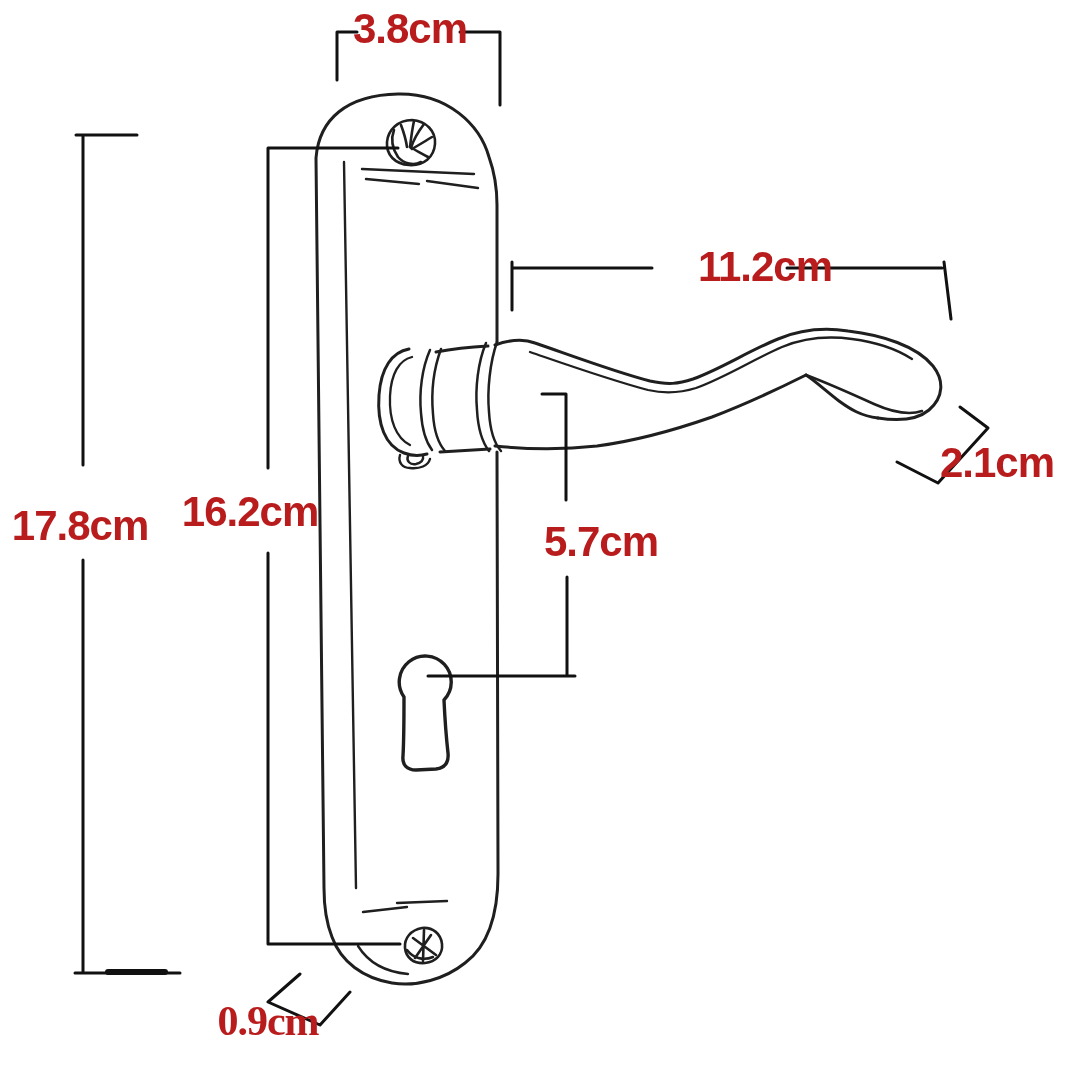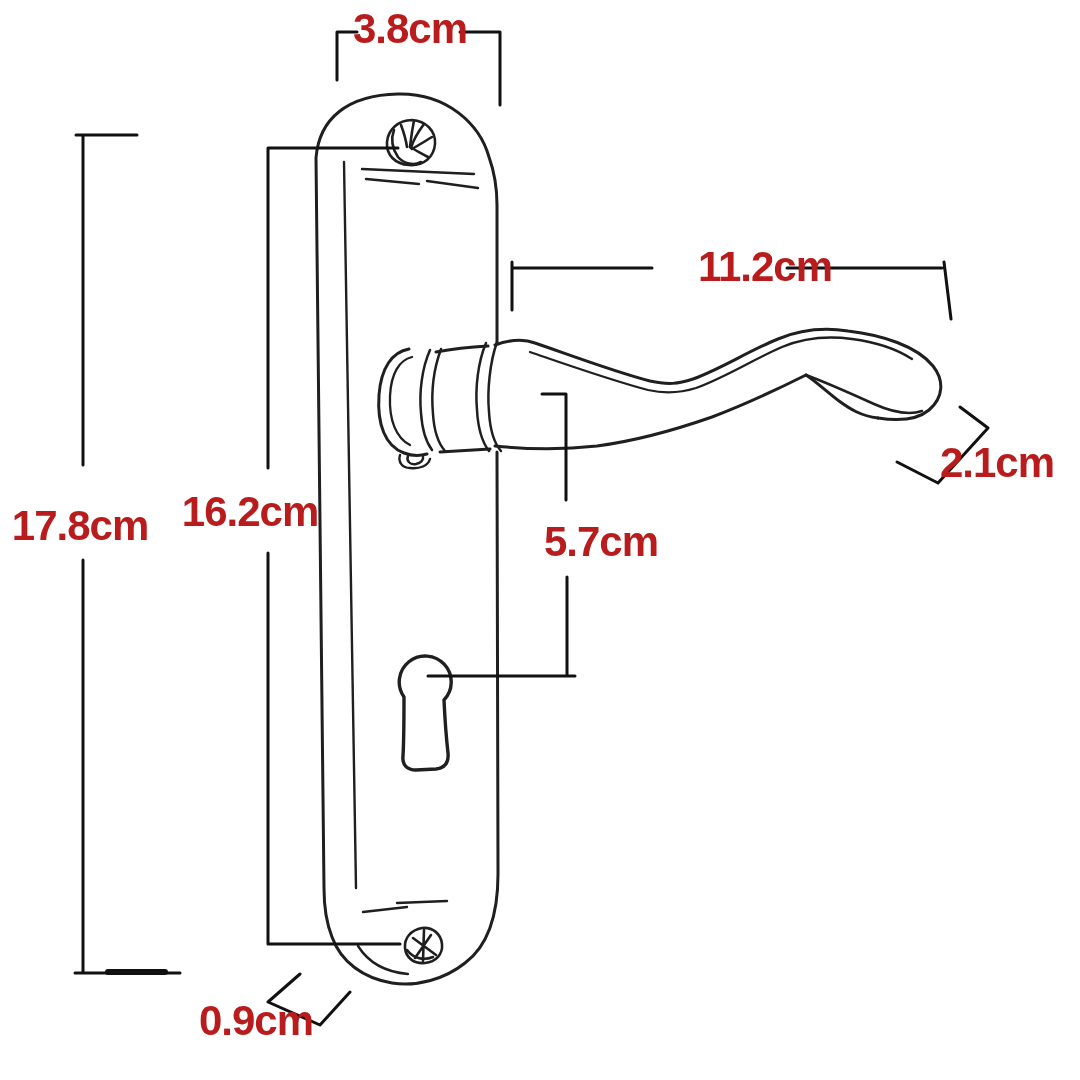--- a/index.html
+++ b/index.html
@@ -188,15 +188,15 @@
   <div class="dim-label" style="left:80px; top:496px;margin-top:9px;">17.8cm</div>
 
   <div class="dim-label" style="left:250px; top:491px;">16.2cm</div>
 
   <div class="dim-label" style="left:718px; top:246px;margin-left:47px;">11.2cm</div>
 
   <div class="dim-label" style="left:997px; top:442px;">2.1cm</div>
 
   <div class="dim-label" style="left:573px; top:521px;margin-left:28px;">5.7cm</div>
 
-  <div class="dim-label" style="left:256px; top:1000px;">0.9cm</div>
+  <div class="dim-label" style="left:268px; top:1000px;font-family:Liberation Serif, serif;">0.9cm</div>
 
 </div>
 
 </body></html>

